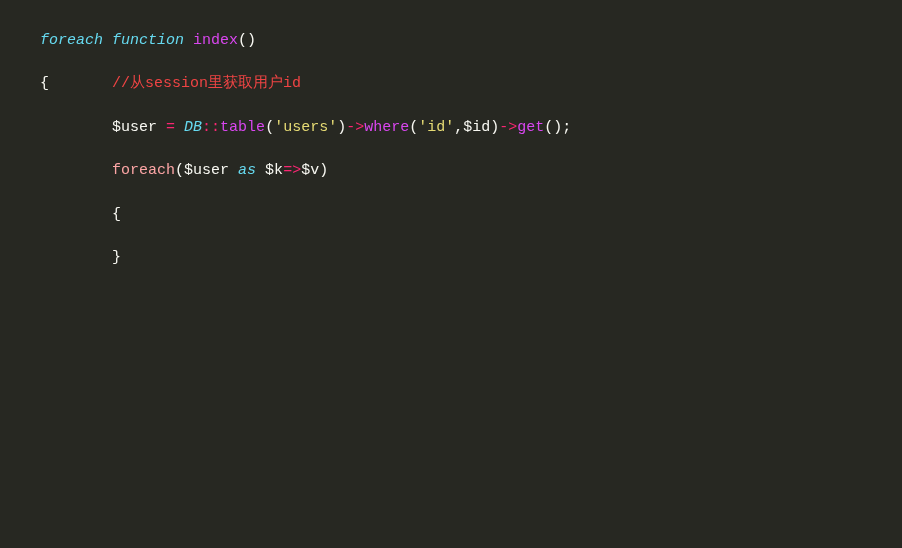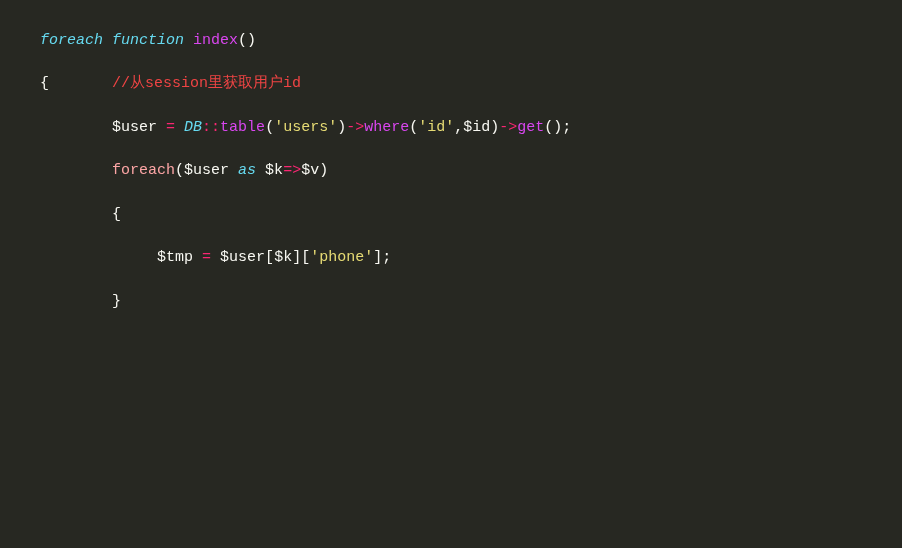--- a/index.html
+++ b/index.html
@@ -35,21 +35,20 @@
 </style>
 </head>
 <body>
 
 <div class="code-block">
 <div class="line"><span class="kw-storage">foreach</span> <span class="kw-storage">function</span> <span class="fn-name">index</span><span class="punc">()</span></div>
 <div class="line"><span class="punc">{</span>       <span class="comment">//从session里获取用户id</span></div>
 <div class="line">        <span class="var">$user</span> <span class="op">=</span> <span class="class">DB</span><span class="op">::</span><span class="fn-name">table</span><span class="punc">(</span><span class="str">'users'</span><span class="punc">)</span><span class="op">-&gt;</span><span class="fn-name">where</span><span class="punc">(</span><span class="str">'id'</span><span class="punc">,</span><span class="var">$id</span><span class="punc">)</span><span class="op">-&gt;</span><span class="fn-name">get</span><span class="punc">();</span></div>
 <div class="line">        <span class="kw-flow">foreach</span><span class="punc">(</span><span class="var">$user</span> <span class="kw-storage">as</span> <span class="var">$k</span><span class="op">=&gt;</span><span class="var">$v</span><span class="punc">)</span></div>
 <div class="line">        <span class="punc">{</span></div>
-<div class="line">             <span class="var">$tmp</span> <span class="op">=</span> <span class="var">$user</span><span class="punc">[</span><span class="var">$k</span><span class="punc">][</span><span class="str">'phone'</span><span class="punc">];</span></div>
 <div class="line">        <span class="punc">}</span></div>
 
 
 
 
 
 
 
 
 

